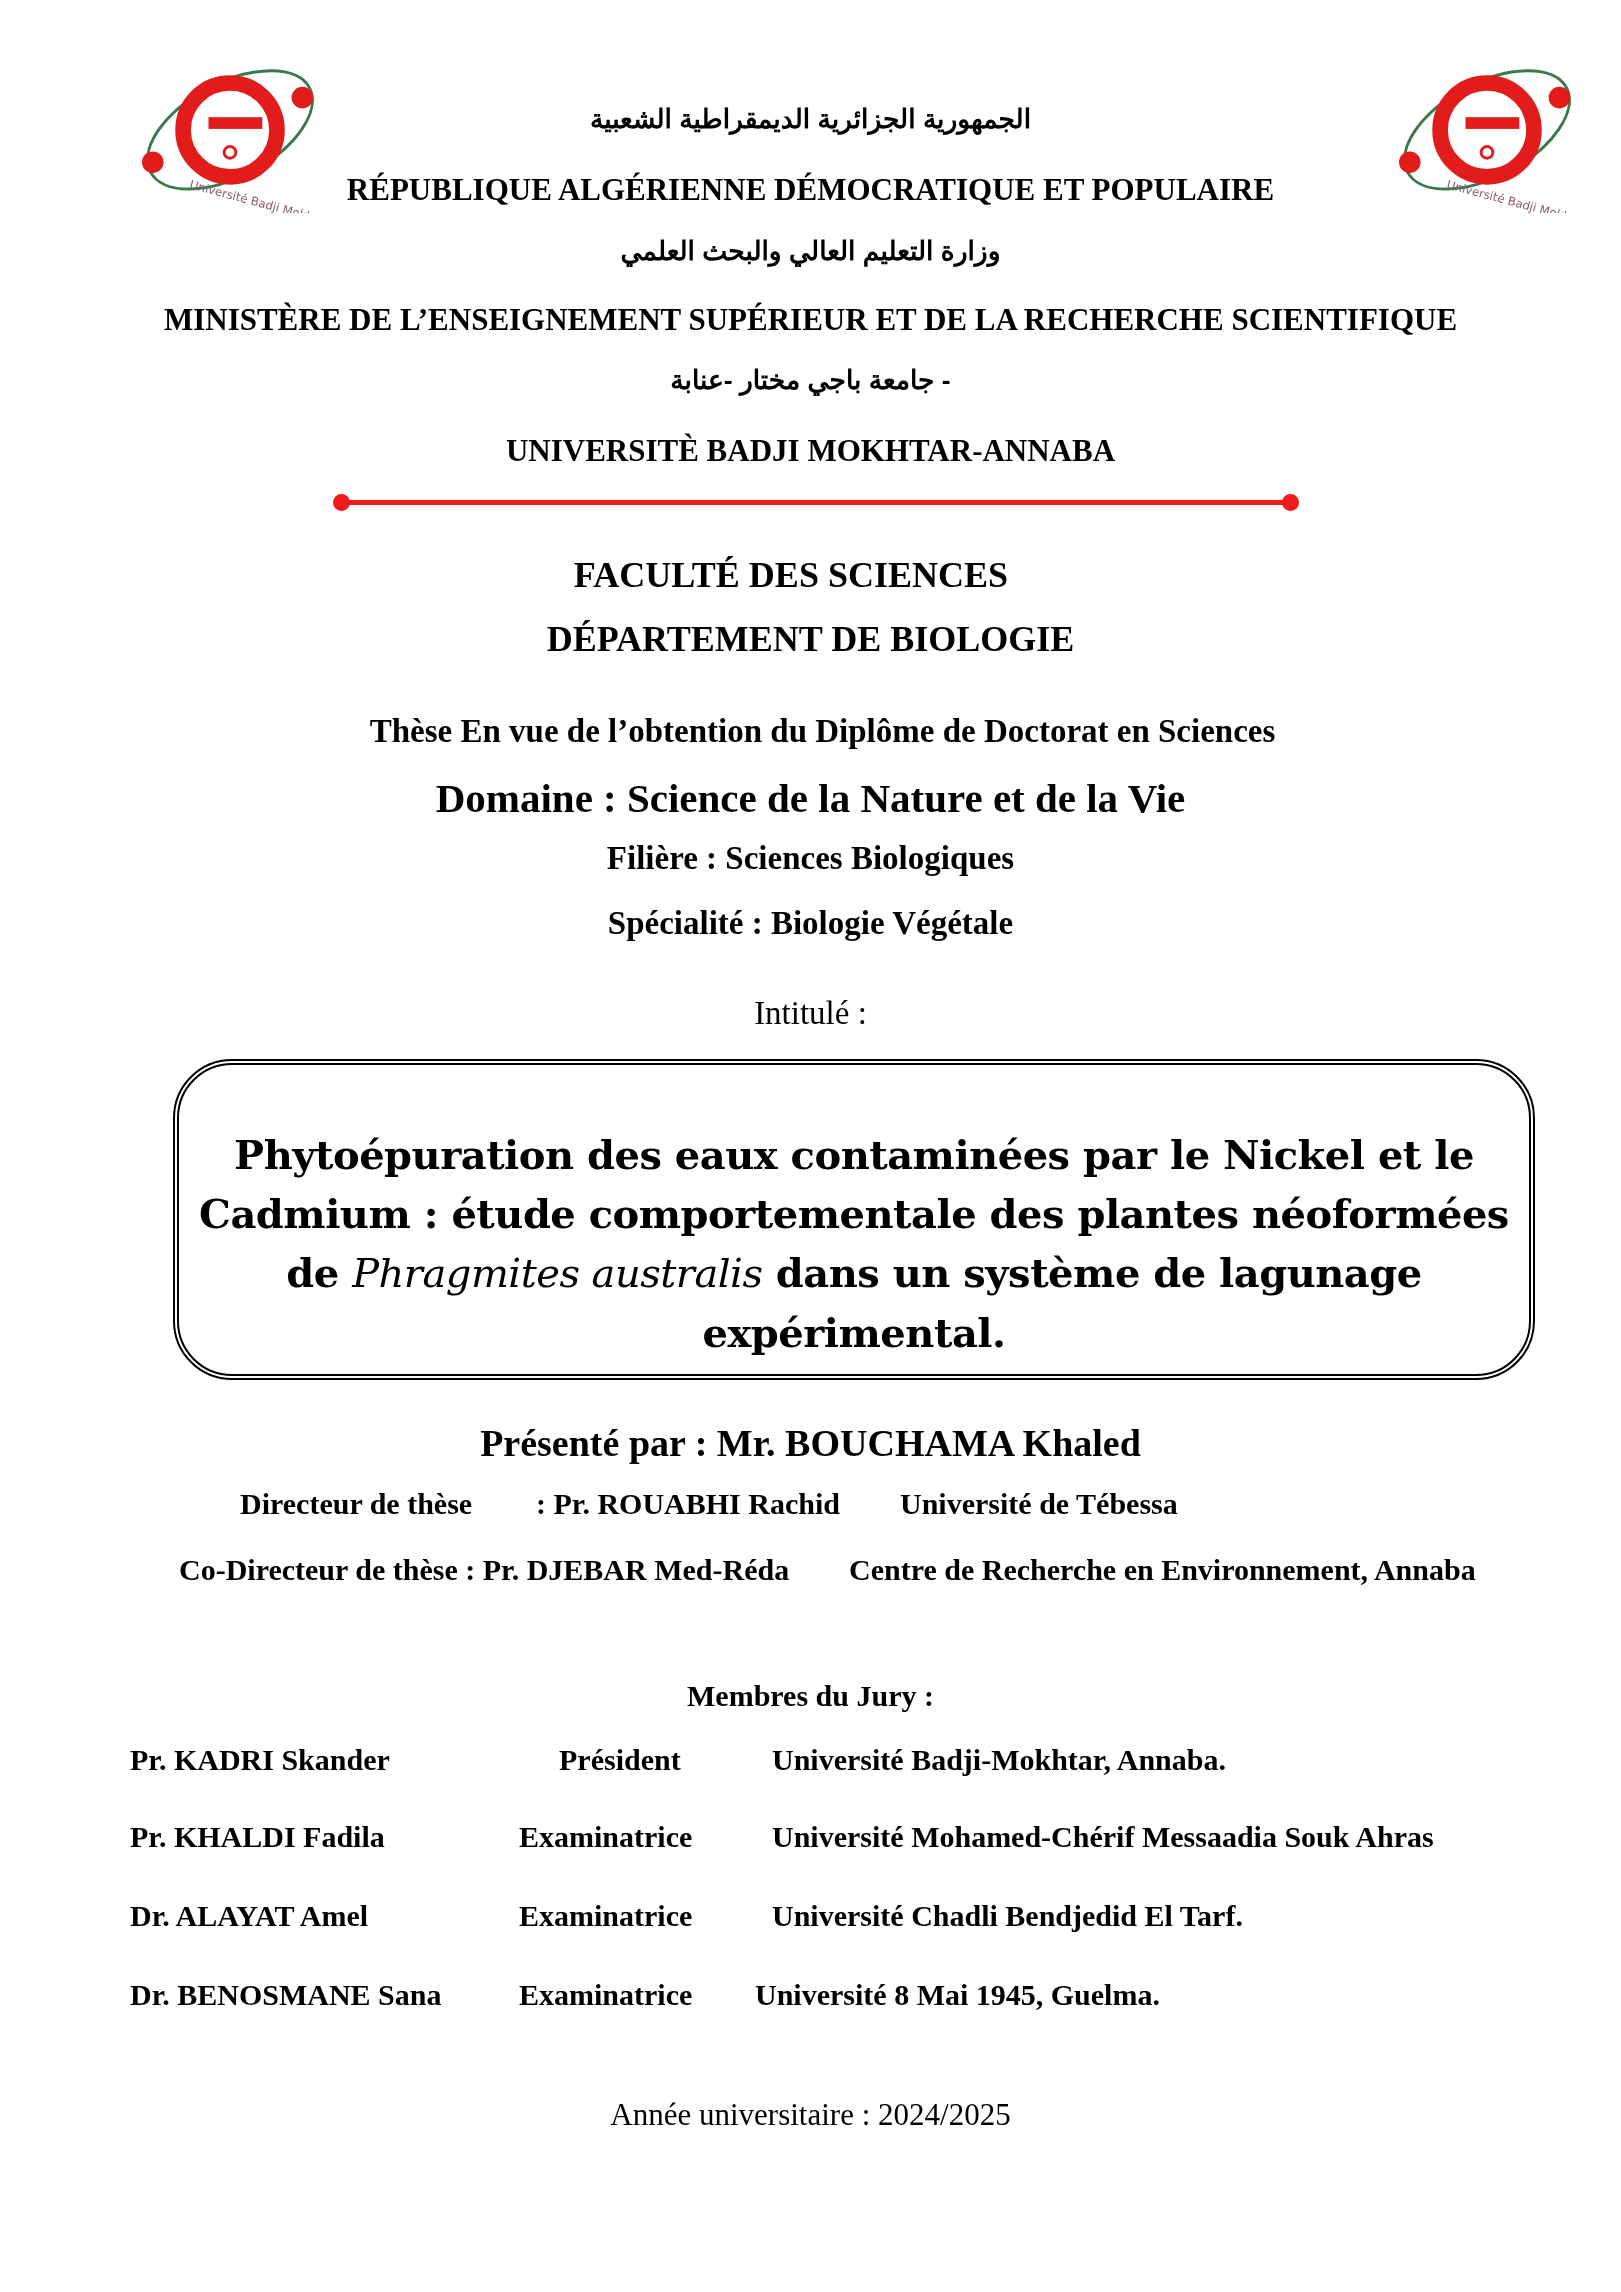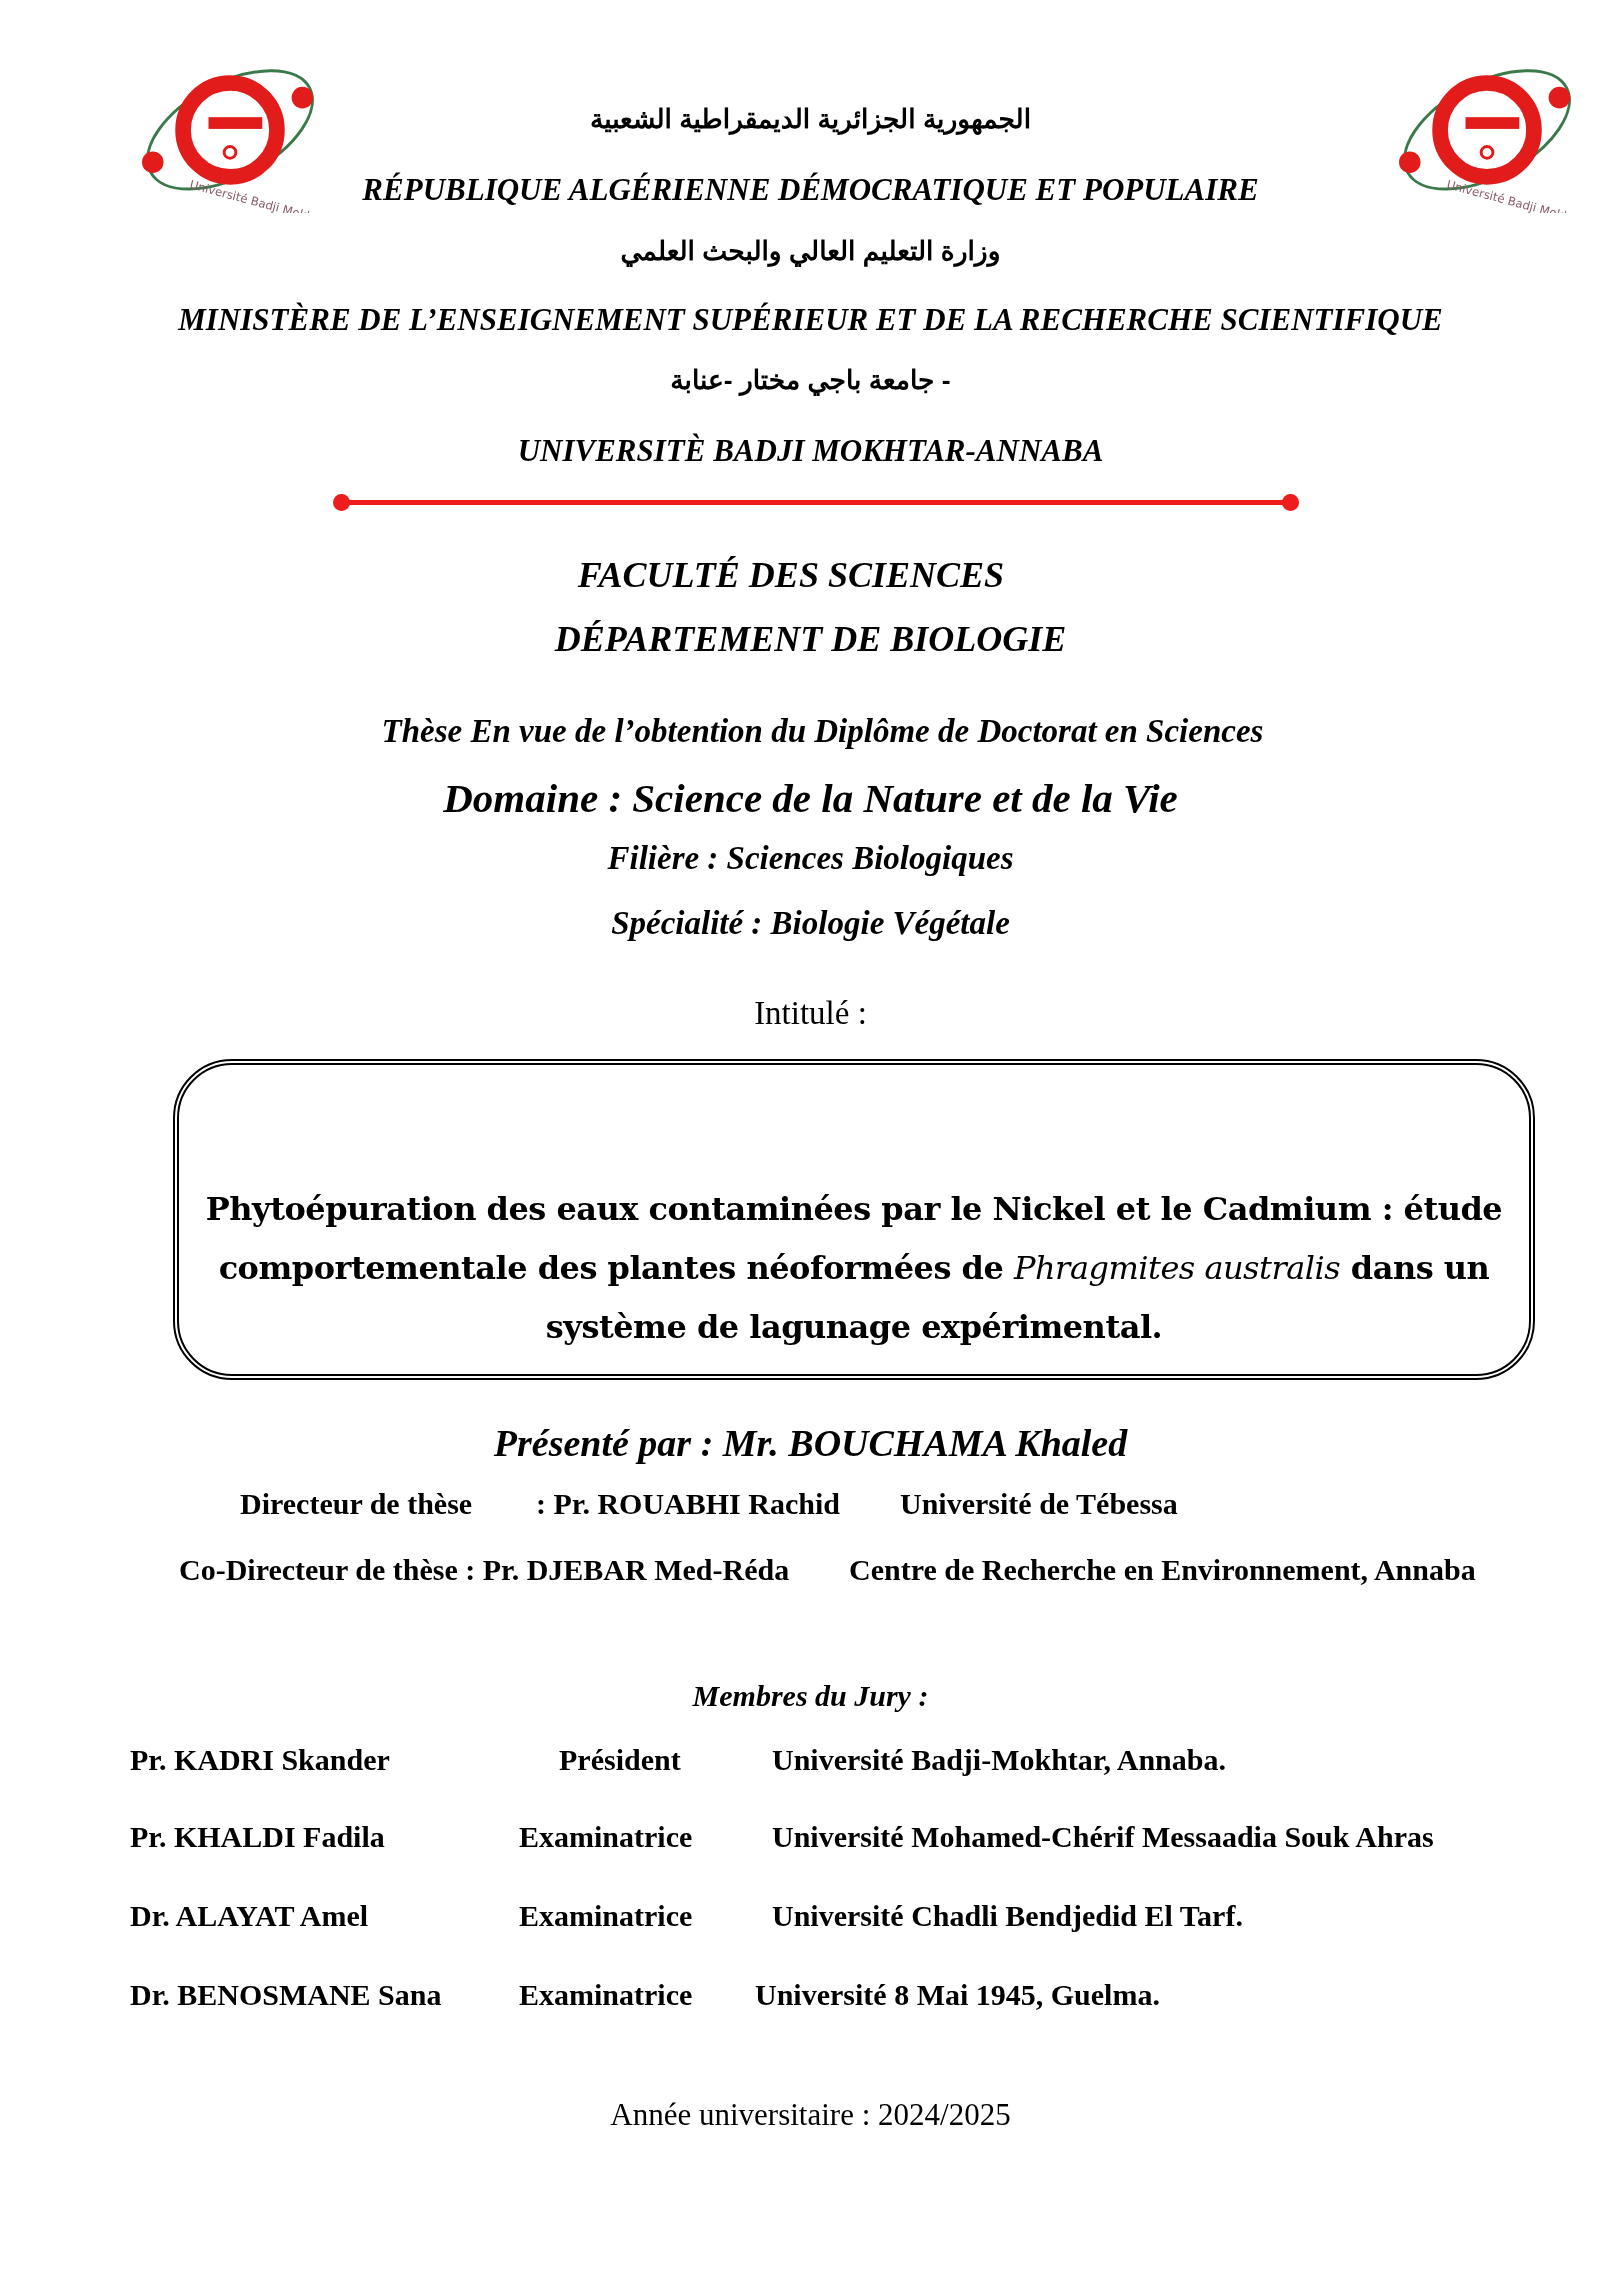--- a/index.html
+++ b/index.html
@@ -1,24 +1,24 @@
 <!DOCTYPE html>
 <html><head>
 <meta charset="utf-8">
 <style>
   html, body { margin: 0; padding: 0; background: #ffffff; }
   body { width: 1621px; height: 2293px; position: relative; overflow: hidden; color: #000; font-family: "Liberation Serif", serif; }
   .line { position: absolute; left: 0; width: 1621px; text-align: center; white-space: nowrap; line-height: 1; }
-  .b { font-weight: bold; font-style: italic; }
+  .b { font-weight: bold; }
   .ar { font-family: Liberation Sans, sans-serif; font-weight: bold; direction: rtl; unicode-bidi: plaintext; }
   .logo { position: absolute; width: 221px; height: 176px; }
   .sep { position: absolute; left: 341px; top: 500px; width: 949px; height: 4.9px; background: #ee1c1c; }
   .dot { position: absolute; top: 494px; width: 16.7px; height: 16.7px; border-radius: 50%; background: #ee1c1c; }
   .titlebox { position: absolute; left: 173px; top: 1059px; width: 1362px; height: 321px; border: 6.9px double #000; border-radius: 59px; box-sizing: border-box; }
-  .title { position: absolute; left: 173px; width: 1362px; text-align: center; font-family: "DejaVu Serif", serif; font-weight: bold; font-size: 32px; line-height: 59px; top: 1180px; letter-spacing: -0.5px; }
+  .title { position: absolute; left: 173px; width: 1362px; text-align: center; font-family: "DejaVu Serif", serif; font-weight: bold; font-size: 40px; line-height: 59px; top: 1125px; letter-spacing: -0.5px; }
   .title i { font-weight: normal; font-style: italic; }
   .t { position: absolute; white-space: nowrap; font-weight: bold; font-size: 30px; line-height: 1; }
 </style>
 </head>
 <body>
 
 <svg class="logo" style="left:120px; top:37px;" viewBox="0 0 225 180">
   <ellipse cx="112" cy="95" rx="92" ry="48" fill="none" stroke="#3a7a4a" stroke-width="3" transform="rotate(-28 112 95)"></ellipse>
   <circle cx="112" cy="95" r="48" fill="none" stroke="#e21b1b" stroke-width="16"></circle>
   <rect x="90" y="82" width="55" height="12" fill="#e21b1b"></rect>

